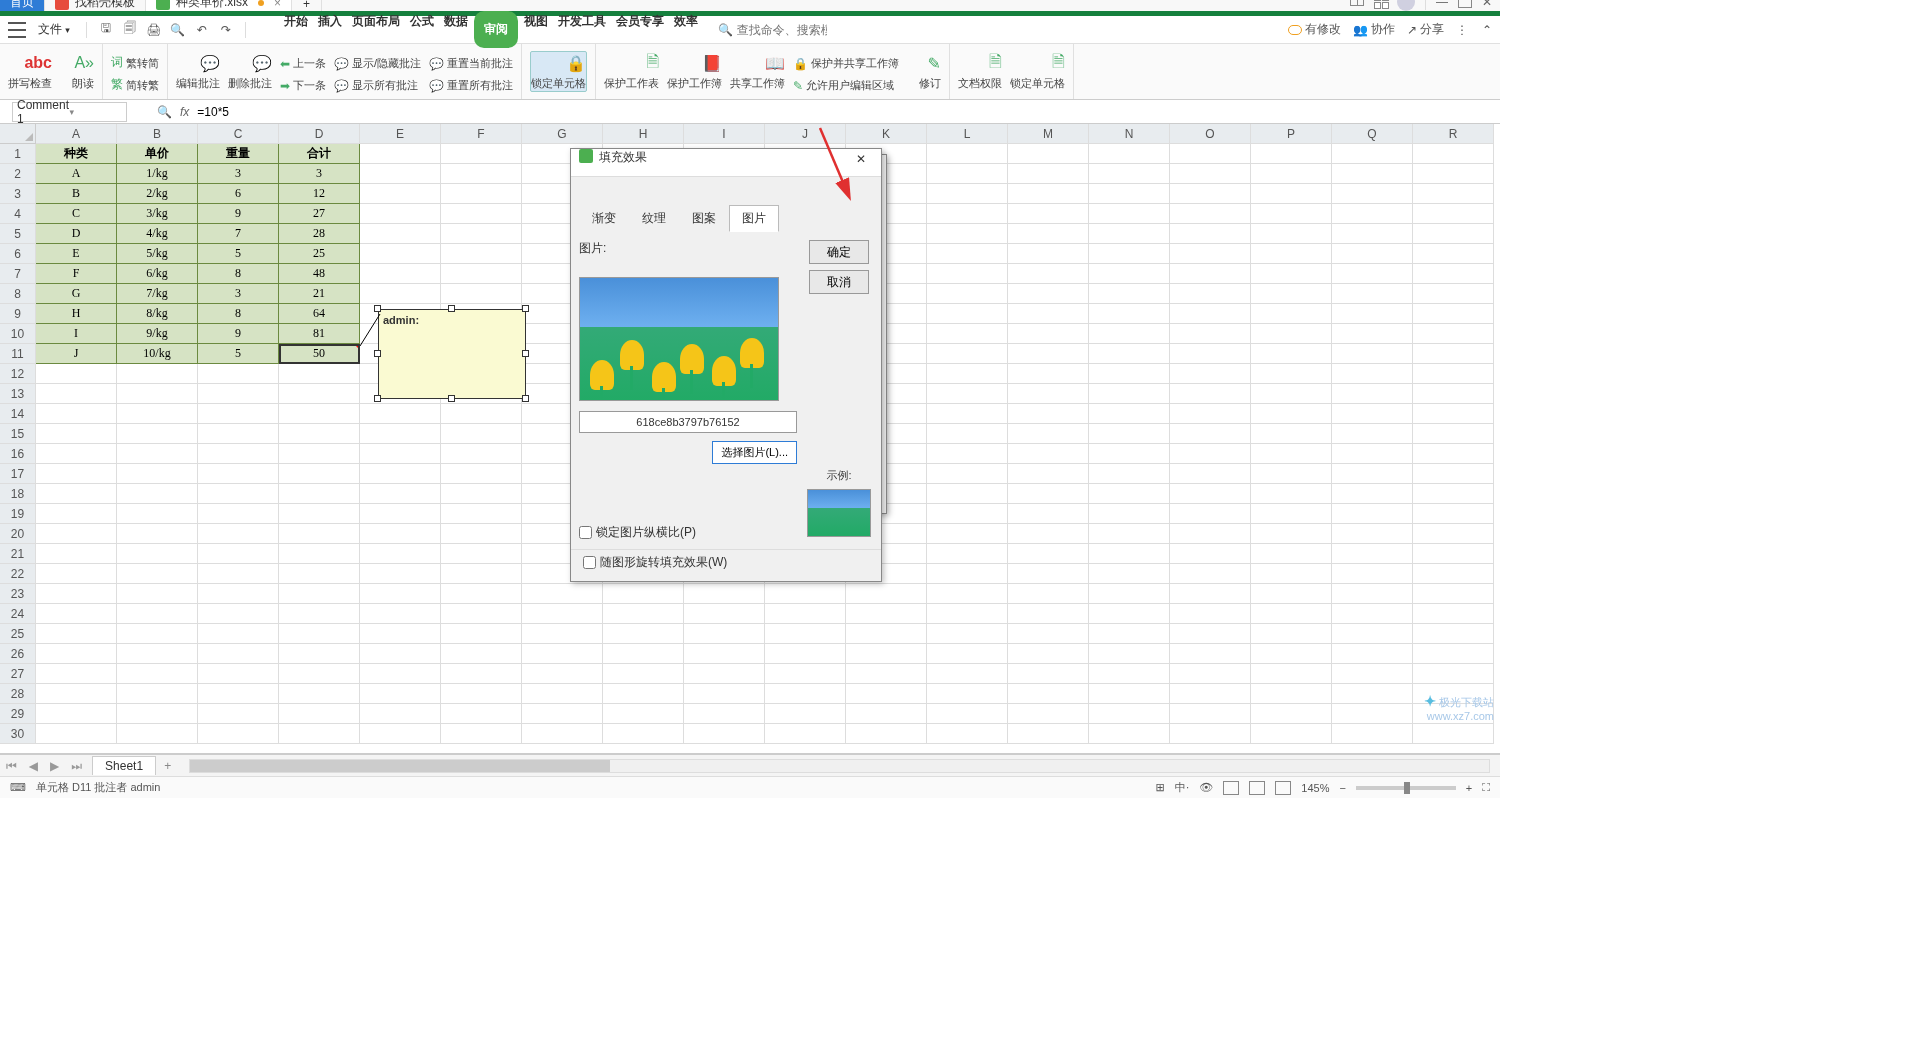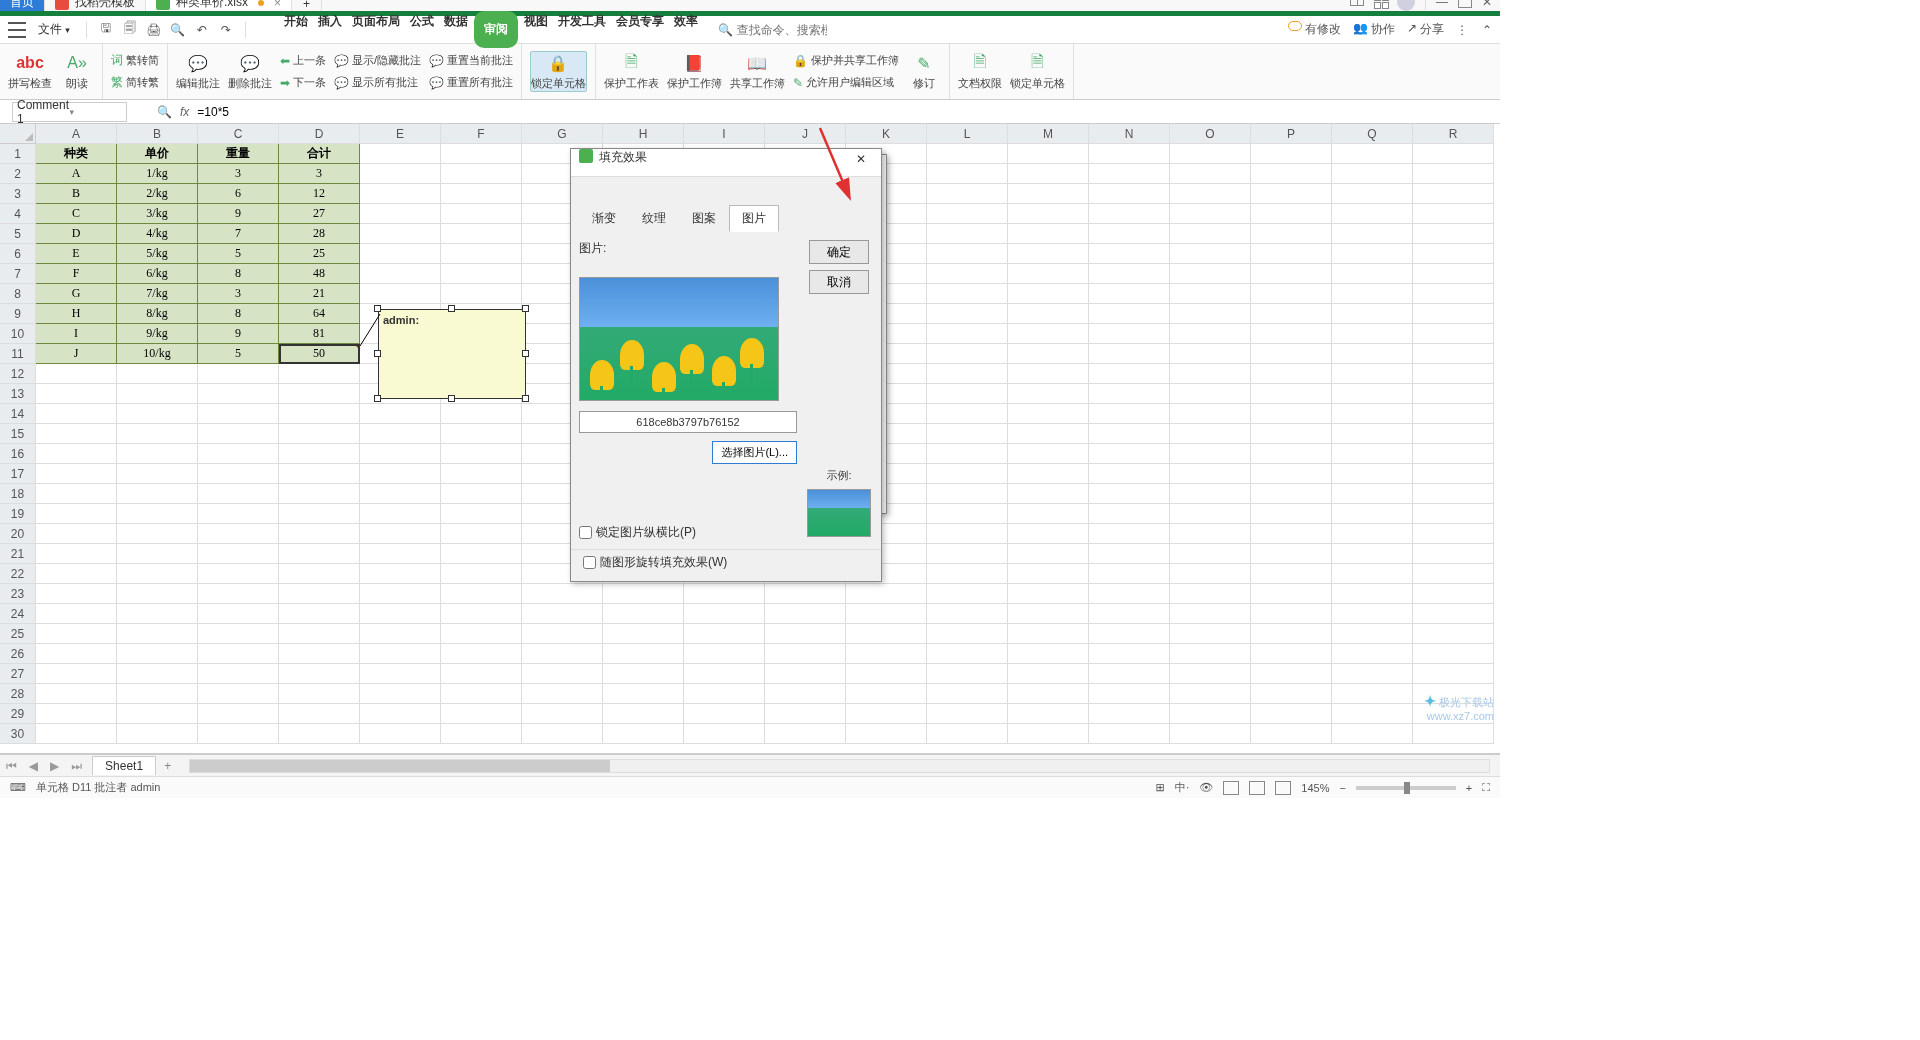--- a/index.html
+++ b/index.html
@@ -29,27 +29,27 @@
 .menu-btn span { height: 2px; background: #555; }
 .menubar .file { padding: 2px 6px; cursor: pointer; }
 .menubar .qicon { width: 18px; text-align: center; color: #555; cursor: pointer; }
 .menubar .sep { width: 1px; height: 16px; background: #ddd; margin: 0 4px; }
 .menubar .mtabs { display: flex; gap: 2px; margin-left: 24px; font-weight: bold; }
 .menubar .mtab { cursor: pointer; padding: 2px 4px; }
 .menubar .mtab.active { background: #4caf50; color: #fff; border-radius: 10px; padding: 10px 10px; }
 .menubar .search { display:flex; align-items:center; gap:4px; color:#888; margin-left:10px;}
 .menubar .search input{border:none;outline:none;width:90px;font-size:12px;color:#888;}
 .menubar .right { margin-left: auto; display: flex; gap: 12px; align-items: center; color: #555; }
-.menubar .right .item{display:flex;align-items:flex-start;gap:3px;cursor:pointer;}
+.menubar .right .item{display:flex;align-items:center;gap:3px;cursor:pointer;}
 .menubar .right .cloud{width:14px;height:10px;border:1px solid #f0a020;border-radius:6px;display:inline-block;}
 
 
 .ribbon { height: 56px; display: flex; border-bottom: 1px solid #ccc; background: #fafafa; }
 .rgroup { display: flex; align-items: center; padding: 4px 8px; border-right: 1px solid #e0e0e0; gap: 8px; }
-.rbtn { display: flex; flex-direction: column; align-items: center; gap: 2px; cursor: pointer; min-width: 34px; }
+.rbtn { display: flex; flex-direction: column; align-items: flex-end; gap: 2px; cursor: pointer; min-width: 34px; }
 .rbtn .ic { height: 22px; display: flex; align-items: center; justify-content: center; font-size: 16px; color: #4a6; }
 .rbtn .lab { font-size: 11px; color: #444; white-space: nowrap; }
 .rbtn.sm { flex-direction: row; gap: 3px; min-width: auto; height: 20px; }
 .rbtn.sm .ic { height: auto; font-size: 12px; }
 .rbtn.sm .lab { font-size: 11px; }
 .rcol { display: flex; flex-direction: column; gap: 2px; justify-content:center; }
 .rbtn.sel { background: #d8e8f5; border: 1px solid #9cc; border-radius:2px; }
 
 
 .formulabar { height: 24px; display: flex; align-items: center; border-bottom: 1px solid #ccc; }

